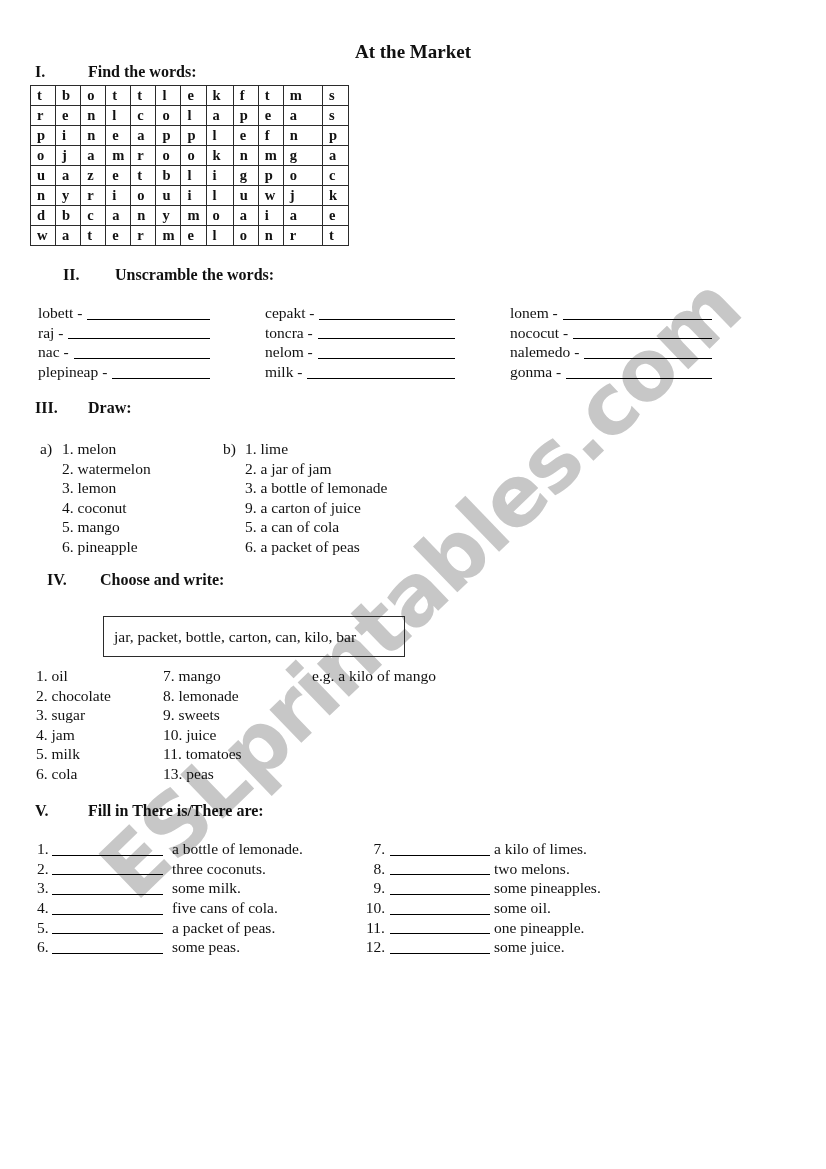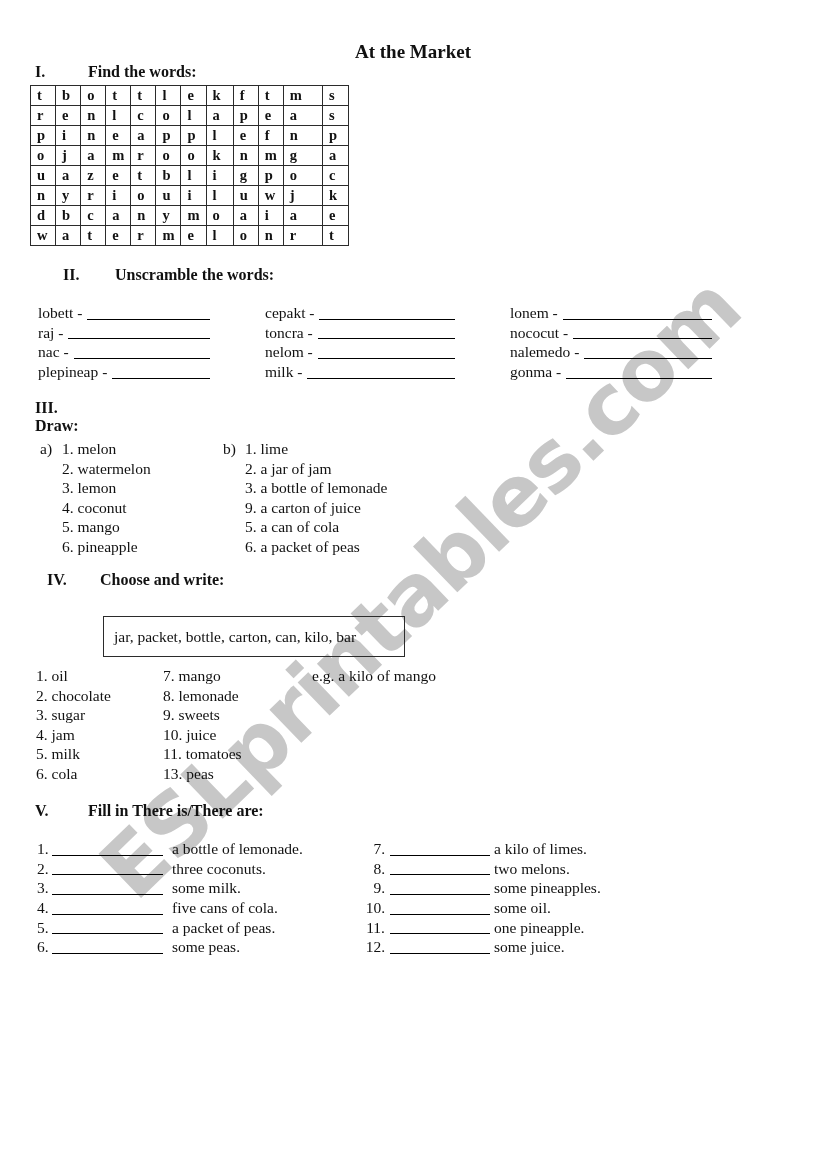--- a/index.html
+++ b/index.html
@@ -263,21 +263,21 @@
             <span class="lbl">nalemedo -</span>
             <span class="blank"></span>
           </div>
           <div class="row">
             <span class="lbl">gonma -</span>
             <span class="blank"></span>
           </div>
         </div>
     </div>
 
-    <div class="abs heading" style="left:35px;top:399px;flex-direction:column;">
+    <div class="abs heading" style="left:35px;top:399px;">
       <span class="numeral" style="width:53px;">III.</span>
       <span>Draw:</span>
     </div>
 
     <div class="abs" style="left:0;top:439px;width:826px;height:118px;text-decoration:underline;">
       <div class="draw-col" style="left:40px;">
           <div class="draw-row"><span class="list-label">a)</span><span>1. melon</span></div>
           <div class="draw-row indent"><span>2. watermelon</span></div>
           <div class="draw-row indent"><span>3. lemon</span></div>
           <div class="draw-row indent"><span>4. coconut</span></div>

